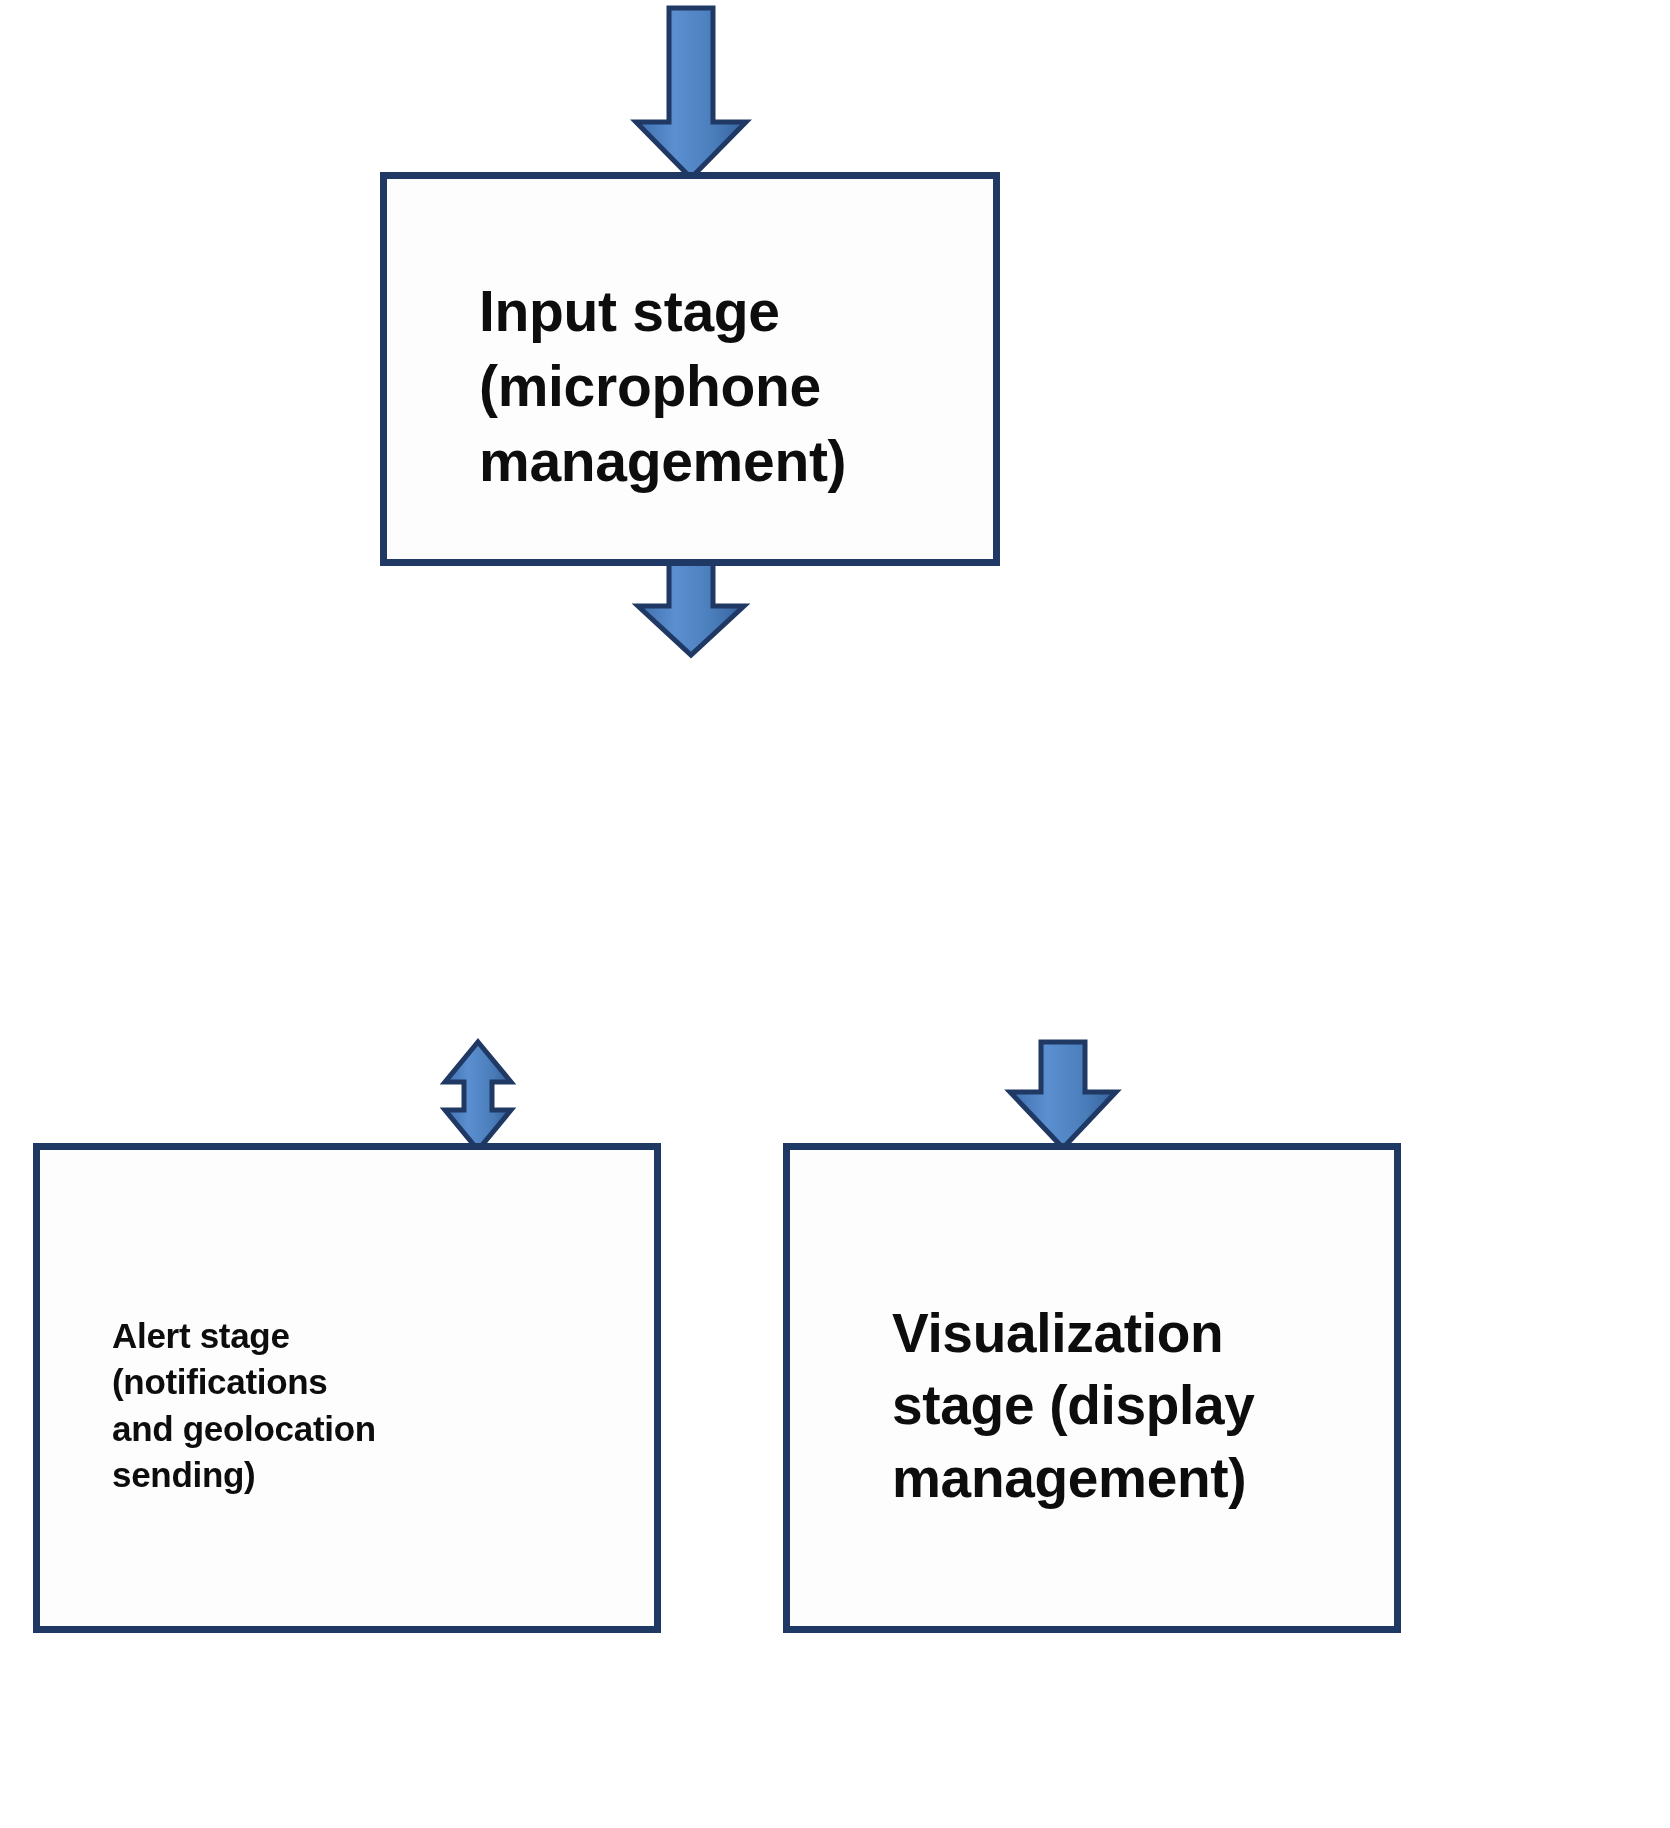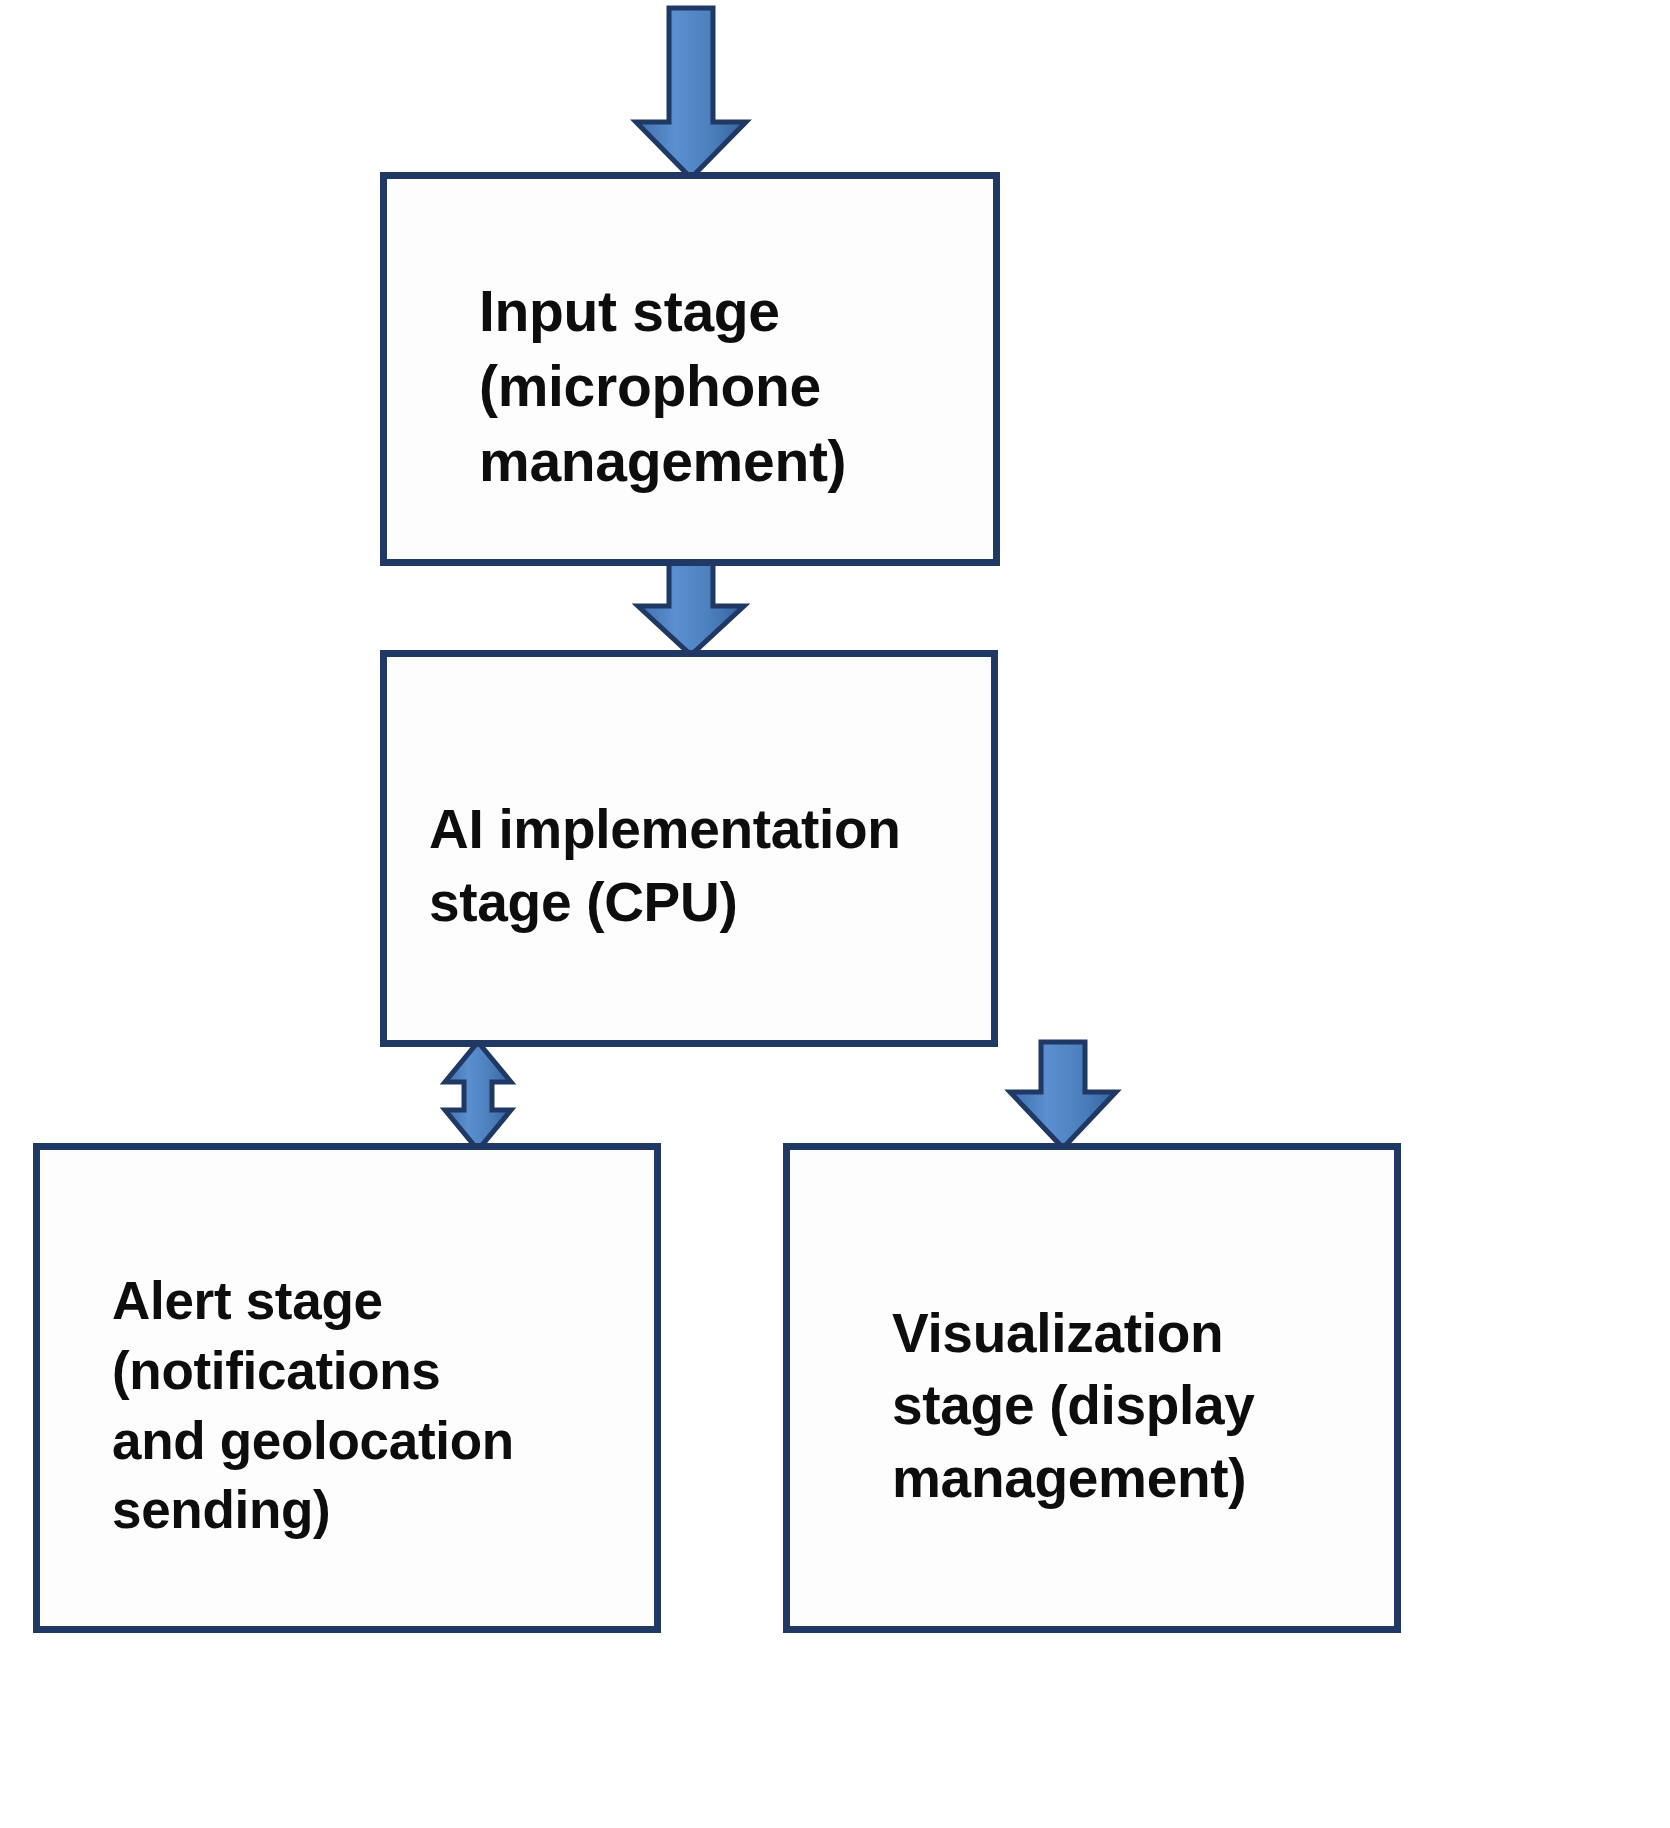--- a/index.html
+++ b/index.html
@@ -65,21 +65,21 @@
     width: 100%;
   }
 
   #node-alert {
     left: 33px;
     top: 1143px;
     width: 628px;
     height: 490px;
   }
   #node-alert .node-label {
-    font-size: 53px;
+    font-size: 35px;
     padding-left: 72px;
     padding-right: 12px;
     width: 100%;
   }
 
   #node-visualization {
     left: 783px;
     top: 1143px;
     width: 618px;
     height: 490px;
@@ -132,24 +132,20 @@
       <polygon points="1041,1042 1085,1042 1085,1092 1116,1092 1063,1148 1010,1092 1041,1092" fill="url(#arrowGrad)" stroke="#1F3864" stroke-width="5" stroke-linejoin="miter"></polygon>
     </g>
   </svg>
 
   <div class="node" id="node-input">
     <div class="node-label">Input stage
 (microphone
 management)</div>
   </div>
 
-  <div class="node" id="node-ai">
-    <div class="node-label">AI implementation
-stage (CPU)</div>
-  </div>
 
   <div class="node" id="node-alert">
     <div class="node-label">Alert stage
 (notifications
 and geolocation
 sending)</div>
   </div>
 
   <div class="node" id="node-visualization">
     <div class="node-label">Visualization

